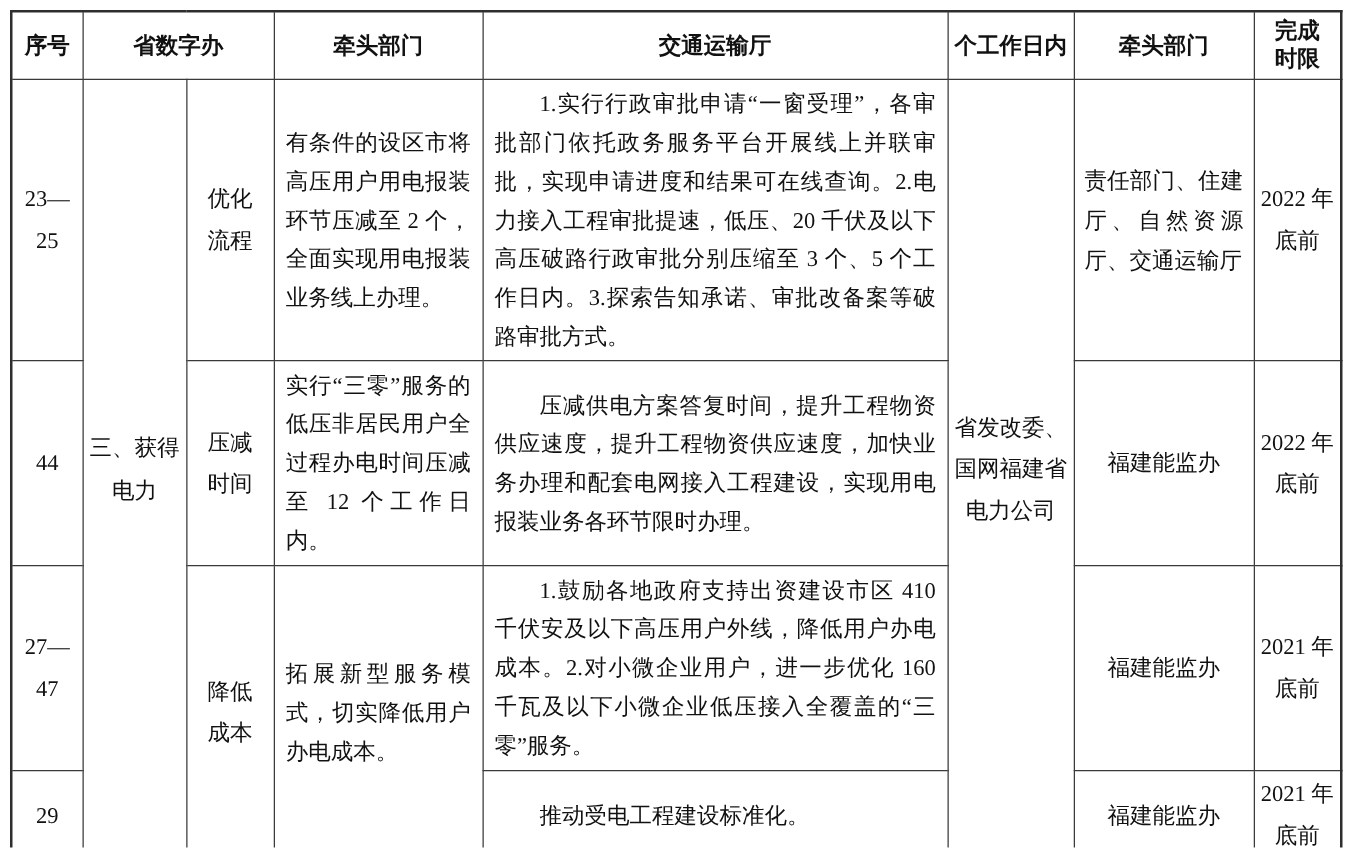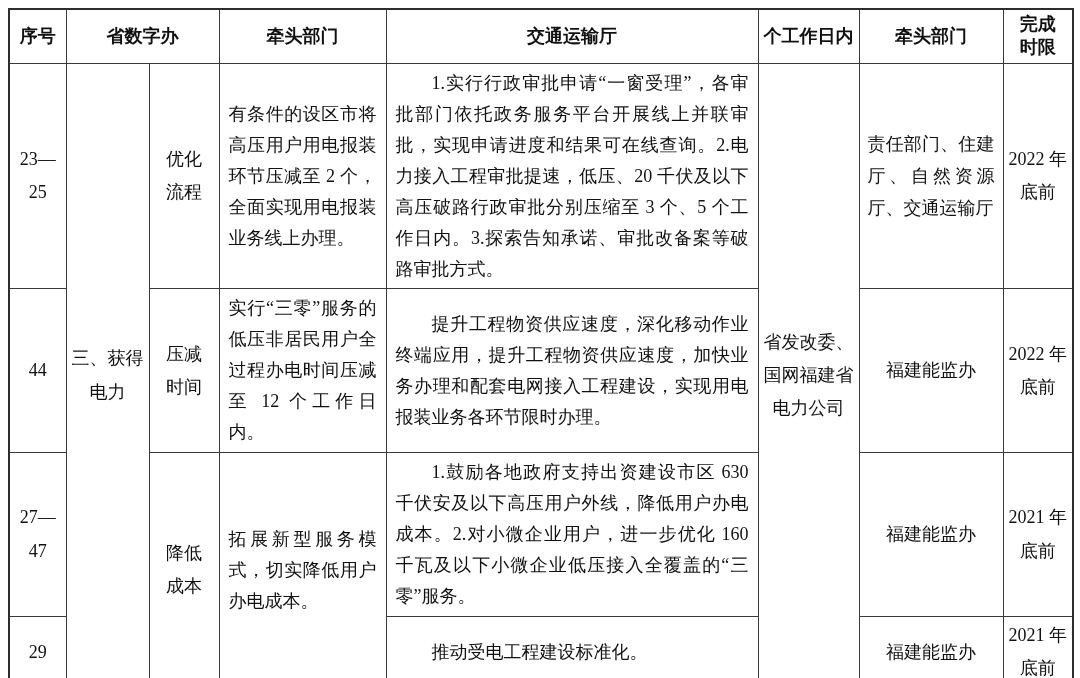--- a/index.html
+++ b/index.html
@@ -94,32 +94,32 @@
 电力公司</td>
         <td class="resp-multi">责任部门、住建厅、自然资源厅、交通运输厅</td>
         <td class="center">2022 年
 底前</td>
       </tr>
       <tr class="r2">
         <td class="center">44</td>
         <td class="center">压减
 时间</td>
         <td class="para">实行“三零”服务的低压非居民用户全过程办电时间压减至 12 个工作日内。</td>
-        <td class="para measures">提升工程物资供应速度，深化移动作业终端应用，提升工程物资供应速度，加快业务办理和配套电网接入工程建设，实现用电报装业务各环节限时办理。</td>
+        <td class="para measures">压减供电方案答复时间，提升工程物资供应速度，提升工程物资供应速度，加快业务办理和配套电网接入工程建设，实现用电报装业务各环节限时办理。</td>
         <td class="center">福建能监办</td>
         <td class="center">2022 年
 底前</td>
       </tr>
       <tr class="r3">
         <td class="center">27—
 47</td>
         <td class="center" rowspan="2">降低
 成本</td>
         <td class="para" rowspan="2">拓展新型服务模式，切实降低用户办电成本。</td>
-        <td class="para measures">1.鼓励各地政府支持出资建设市区 630 千伏安及以下高压用户外线，降低用户办电成本。2.对小微企业用户，进一步优化 160 千瓦及以下小微企业低压接入全覆盖的“三零”服务。</td>
+        <td class="para measures">1.鼓励各地政府支持出资建设市区 410 千伏安及以下高压用户外线，降低用户办电成本。2.对小微企业用户，进一步优化 160 千瓦及以下小微企业低压接入全覆盖的“三零”服务。</td>
         <td class="center">福建能监办</td>
         <td class="center">2021 年
 底前</td>
       </tr>
       <tr class="r4">
         <td class="center">29</td>
         <td class="para measures">推动受电工程建设标准化。</td>
         <td class="center">福建能监办</td>
         <td class="center">2021 年
 底前</td>

